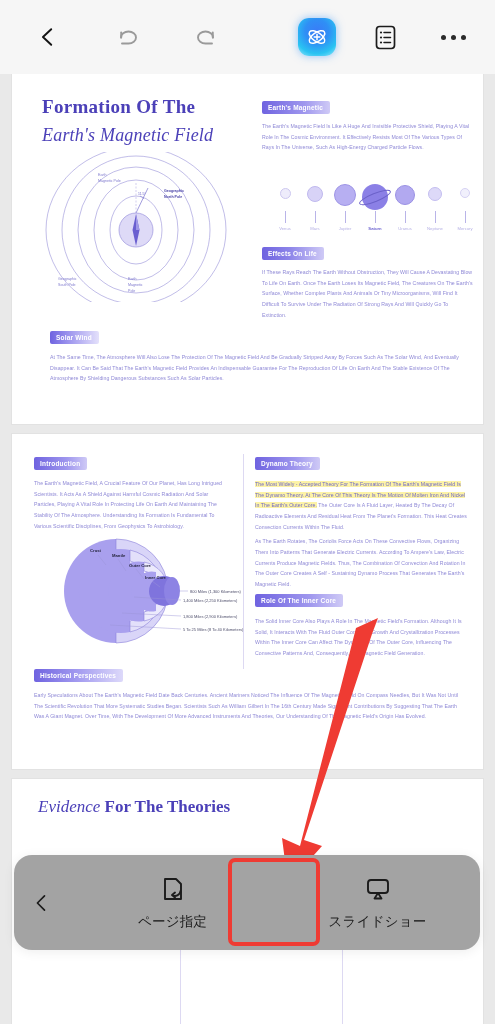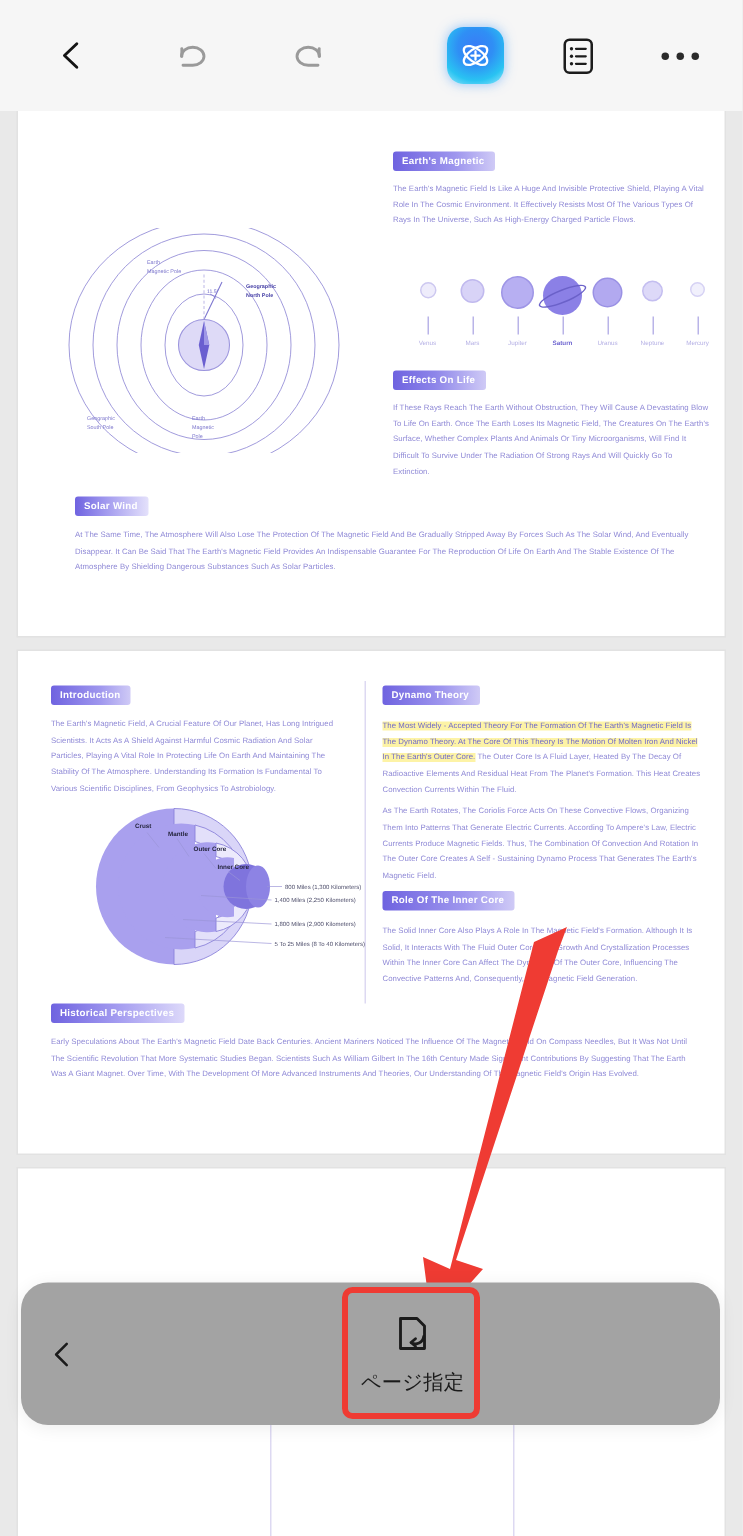--- a/index.html
+++ b/index.html
@@ -177,20 +177,24 @@
           <i></i>
           <i></i>
         </span>
     </div>
   </div>
 
   <div class="docarea">
 
     <div class="page" id="page1">
 
+      <div class="p1-title-wrap">
+        <div class="p1-title1">Formation Of The</div>
+        <div class="p1-title2">Earth's Magnetic Field</div>
+      </div>
 
       <div class="mf-wrap">
         <svg width="210" height="150" viewBox="0 0 210 150">
           <g fill="none" stroke="#8d86d4" stroke-width="0.55">
             <ellipse cx="100" cy="78" rx="26" ry="34"></ellipse>
             <ellipse cx="100" cy="78" rx="42" ry="50"></ellipse>
             <ellipse cx="100" cy="78" rx="58" ry="63"></ellipse>
             <ellipse cx="100" cy="78" rx="74" ry="74"></ellipse>
             <ellipse cx="100" cy="78" rx="90" ry="83"></ellipse>
           </g>
@@ -325,20 +329,24 @@
         <div class="body-txt" style="margin-top:9px;">The Solid Inner Core Also Plays A Role In The Magnetic Field's Formation. Although It Is Solid, It Interacts With The Fluid Outer Core. The Growth And Crystallization Processes Within The Inner Core Can Affect The Dynamics Of The Outer Core, Influencing The Convective Patterns And, Consequently, The Magnetic Field Generation.</div>
       </div>
 
       <div class="col" style="left:22px; top:230px; width:432px;">
         <span class="badge" style="background:linear-gradient(90deg,#6f63e0 0%,#a49cf0 50%,#ddd9fa 100%);">Historical Perspectives</span>
         <div class="body-txt" style="margin-top:8px;">Early Speculations About The Earth's Magnetic Field Date Back Centuries. Ancient Mariners Noticed The Influence Of The Magnetic Field On Compass Needles, But It Was Not Until The Scientific Revolution That More Systematic Studies Began. Scientists Such As William Gilbert In The 16th Century Made Significant Contributions By Suggesting That The Earth Was A Giant Magnet. Over Time, With The Development Of More Advanced Instruments And Theories, Our Understanding Of The Magnetic Field's Origin Has Evolved.</div>
       </div>
     </div>
 
     <div class="page" id="page3">
+      <div class="p3-title">
+        <span class="it">Evidence</span>
+        <span class="bd">For The Theories</span>
+      </div>
 
       <div class="vdivider" style="left:168px; top:92px; height:160px;"></div>
       <div class="vdivider" style="left:330px; top:92px; height:160px;"></div>
 
       <div class="col body-txt" style="left:22px; top:98px; width:136px;">Some Studies Have Explored The Potential Influence Of Tidal Forces, Especially Those Exerted By The Moon. When The Moon Approaches The Earth, It Causes Tidal Fluctuations In The Earth's Oceans. These Fluctuations Can Generate Frictional</div>
       <div class="col body-txt" style="left:180px; top:92px; width:140px;">Times In The Past.</div>
       <div class="col body-txt" style="left:342px; top:92px; width:118px;">And Density Of The Materials. Geodetic Measurements, Such As Those From Satellite - Based Gravity And Magnetic Field Surveys, Also Contribute To Our Understanding Of The Core - Mantle Dynamics And The Magnetic Field Generation Process.</div>
 
       <div class="planets" style="left:182px; top:125px;">
         <div class="planet-item" style="width:34px;">
@@ -378,16 +386,23 @@
 
     <div class="bb-item">
       <svg width="30" height="30" viewBox="0 0 30 30">
         <path d="M7 5 H18 L23 10 V25 H7 Z" fill="none" stroke="#1b1b1b" stroke-width="1.9" stroke-linejoin="round"></path>
         <path d="M22.5 17 A5.5 5.5 0 0 1 14 21 M14 21 L17 18.5 M14 21 L17 23.5" fill="none" stroke="#1b1b1b" stroke-width="1.9" stroke-linecap="round" stroke-linejoin="round"></path>
       </svg>
       <span class="bb-label">ページ指定</span>
     </div>
 
 
+    <div class="bb-item">
+      <svg width="30" height="30" viewBox="0 0 30 30">
+        <rect x="5" y="6" width="20" height="13" rx="3" fill="none" stroke="#1b1b1b" stroke-width="1.9"></rect>
+        <path d="M15 19 L11.5 24.5 H18.5 Z" fill="none" stroke="#1b1b1b" stroke-width="1.8" stroke-linejoin="round"></path>
+      </svg>
+      <span class="bb-label">スライドショー</span>
+    </div>
   </div>
 
   <div class="bb-highlight"></div>
 </div>
 
 </body></html>

